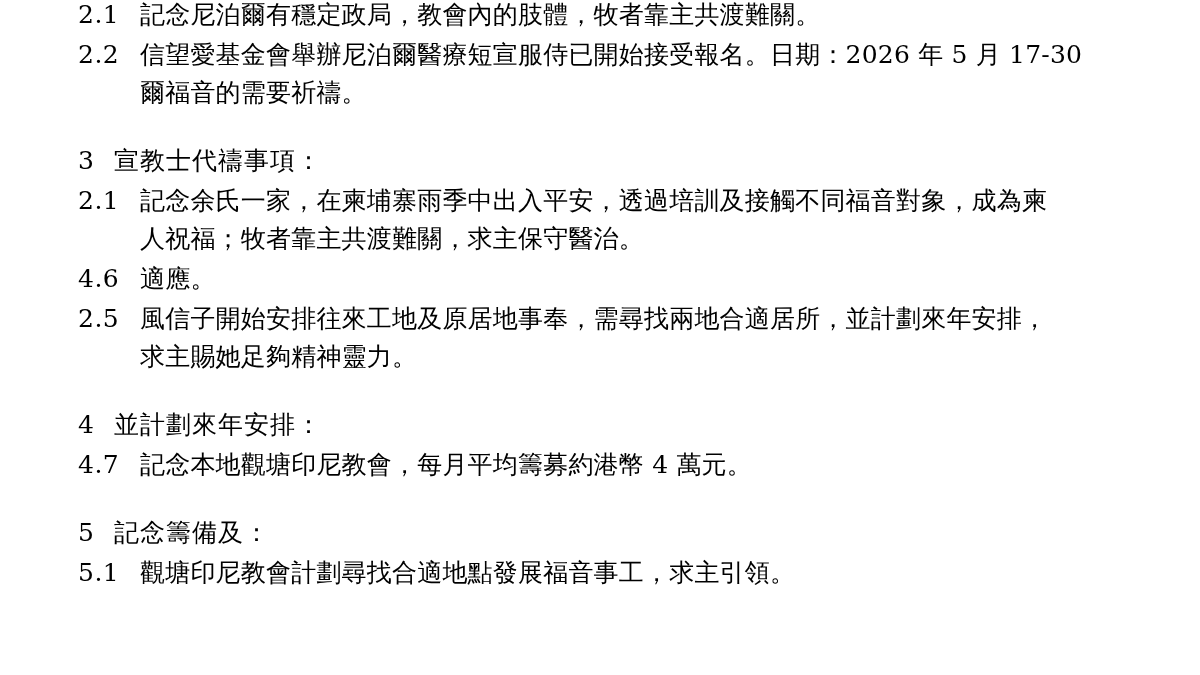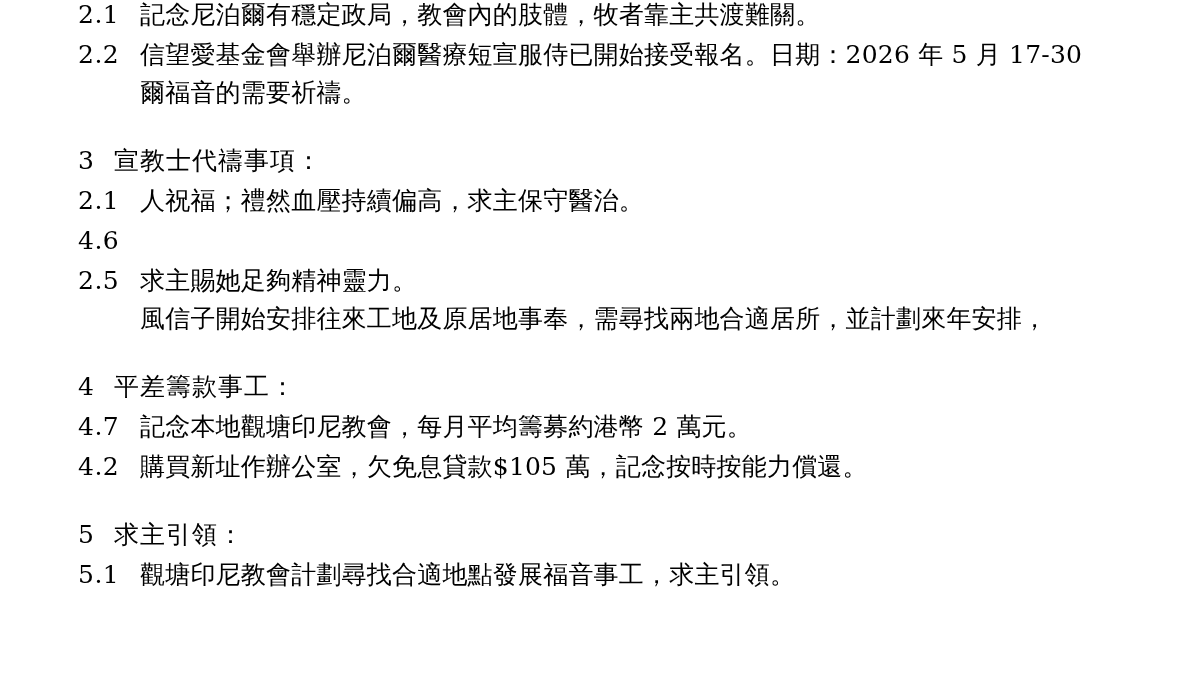--- a/index.html
+++ b/index.html
@@ -96,60 +96,56 @@
     </div>
 
     <div class="section spaced">
       <div class="row sec-title">
         <div class="num sec-num">3</div>
         <div class="text">宣教士代禱事項：</div>
       </div>
       <div class="row sub-row">
         <div class="num sub-num">2.1</div>
         <div class="text">
-          <span class="cont">人祝福；禮然血壓持續偏高，求主保守醫治。</span>
+          <span class="cont">記念余氏一家，在柬埔寨雨季中出入平安，透過培訓及接觸不同福音對象，成為柬</span>
+          <span class="cont">人祝福；牧者靠主共渡難關，求主保守醫治。</span>
         </div>
       </div>
       <div class="row sub-row">
         <div class="num sub-num">4.6</div>
         <div class="text">
+          <span class="cont">適應。</span>
         </div>
       </div>
       <div class="row sub-row">
         <div class="num sub-num">2.5</div>
         <div class="text">
+          <span class="cont">風信子開始安排往來工地及原居地事奉，需尋找兩地合適居所，並計劃來年安排，</span>
           <span class="cont">求主賜她足夠精神靈力。</span>
-          <span class="cont">風信子開始安排往來工地及原居地事奉，需尋找兩地合適居所，並計劃來年安排，</span>
         </div>
       </div>
     </div>
 
     <div class="section spaced">
       <div class="row sec-title">
         <div class="num sec-num">4</div>
-        <div class="text">平差籌款事工：</div>
+        <div class="text">並計劃來年安排：</div>
       </div>
       <div class="row sub-row">
         <div class="num sub-num">4.7</div>
         <div class="text">
-          <span class="cont">記念本地觀塘印尼教會，每月平均籌募約港幣 2 萬元。</span>
-        </div>
-      </div>
-      <div class="row sub-row">
-        <div class="num sub-num">4.2</div>
-        <div class="text">
-          <span class="cont">購買新址作辦公室，欠免息貸款$105 萬，記念按時按能力償還。</span>
+          <span class="cont">記念本地觀塘印尼教會，每月平均籌募約港幣 4 萬元。</span>
         </div>
       </div>
     </div>
 
     <div class="section spaced">
       <div class="row sec-title">
         <div class="num sec-num">5</div>
-        <div class="text">求主引領：</div>
+        <div class="text">記念籌備及：</div>
       </div>
       <div class="row sub-row">
         <div class="num sub-num">5.1</div>
         <div class="text">
           <span class="cont">觀塘印尼教會計劃尋找合適地點發展福音事工，求主引領。</span>
         </div>
       </div>
 
     </div>
 

